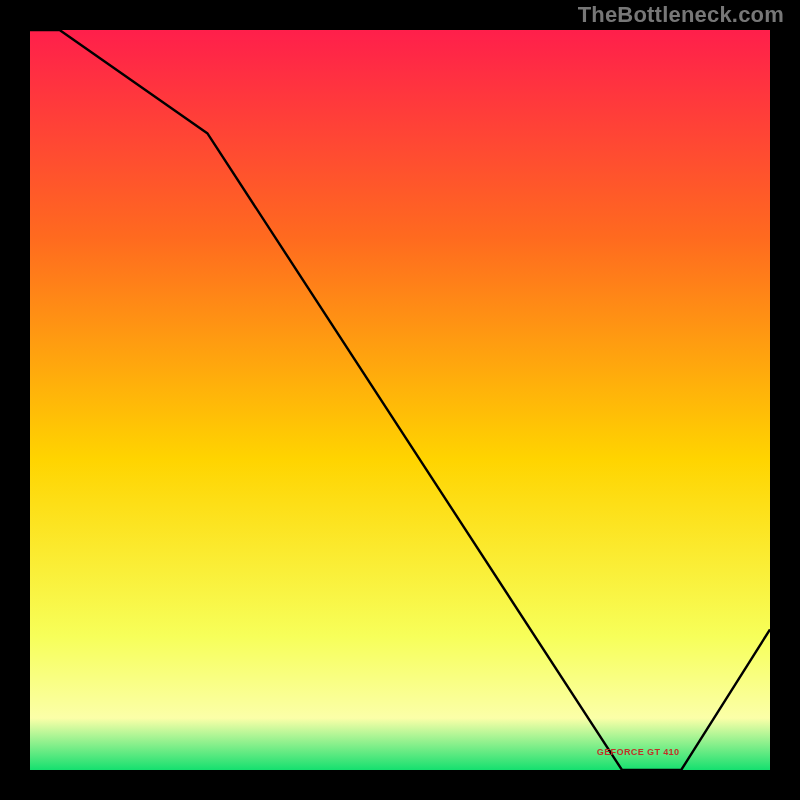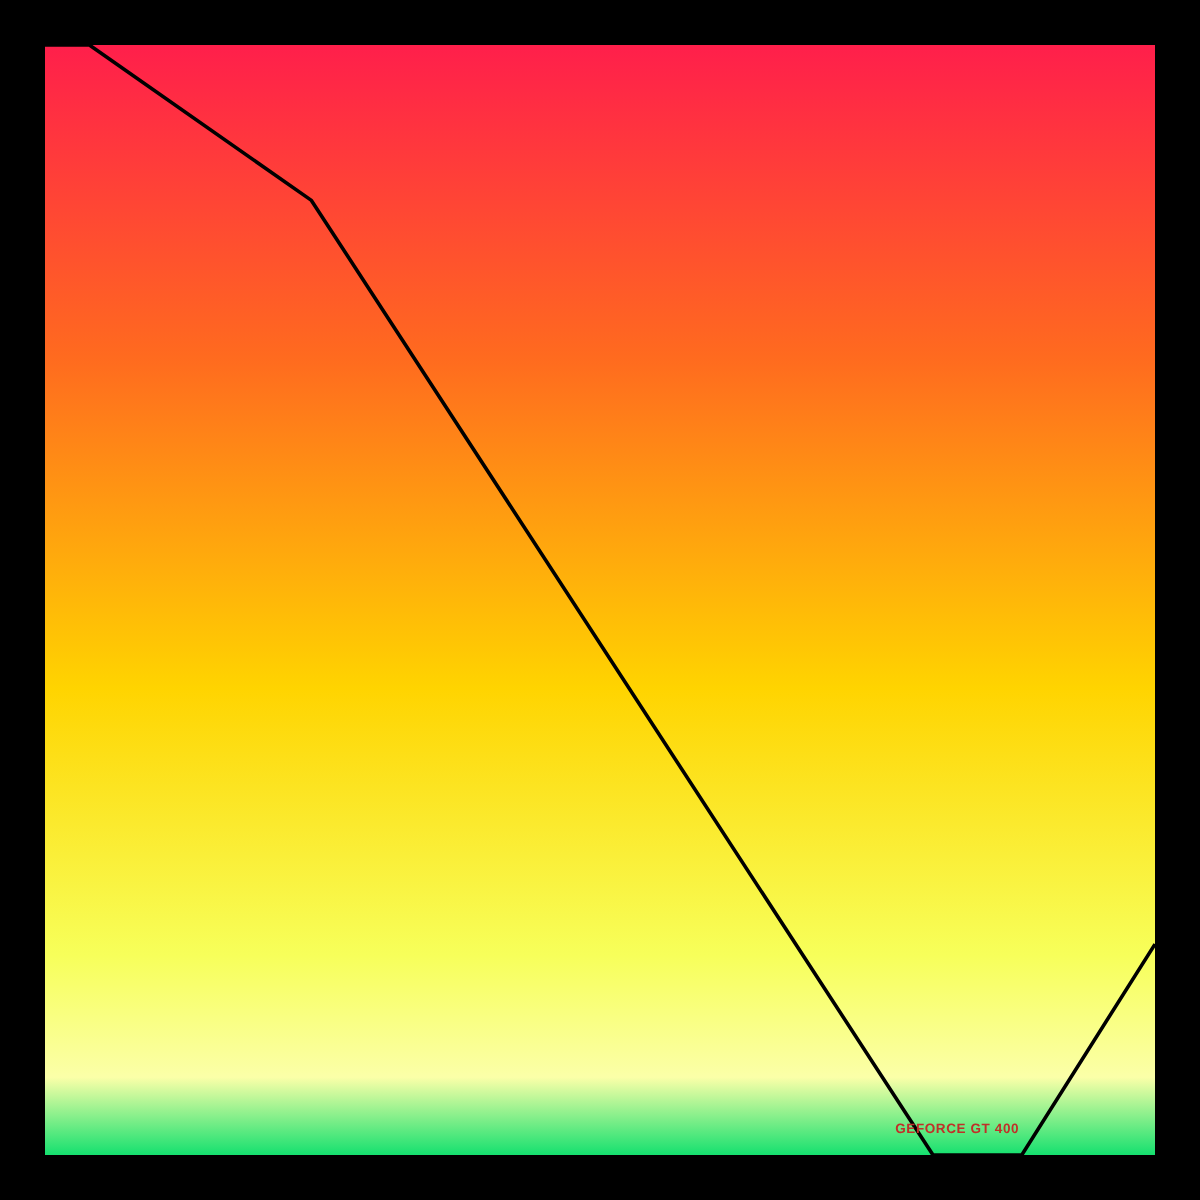--- a/index.html
+++ b/index.html
@@ -48,33 +48,34 @@
     color: #c03028;
     white-space: nowrap;
     pointer-events: none;
   }
 </style>
 </head>
 <body>
 
 <div class="frame">
 
+  <div class="attribution">TheBottleneck.com</div>
 
   <div class="plot-area">
     <svg viewBox="0 0 740 740" preserveAspectRatio="none">
       <defs>
         <linearGradient id="bgGrad" x1="0" y1="0" x2="0" y2="1">
           <stop offset="0" stop-color="#ff1f4b"></stop>
           <stop offset="0.28" stop-color="#ff6a1f"></stop>
           <stop offset="0.58" stop-color="#ffd400"></stop>
           <stop offset="0.82" stop-color="#f7ff5a"></stop>
           <stop offset="0.93" stop-color="#fbffa8"></stop>
           <stop offset="1" stop-color="#15e06f"></stop>
         </linearGradient>
       </defs>
       <rect x="0" y="0" width="740" height="740" fill="url(#bgGrad)"></rect>
       <polyline id="curve" fill="none" stroke-width="2.4" stroke-linejoin="round" stroke="#000000" points="0.0,0.0 29.6,0.0 177.6,103.6 592.0,740.0 651.2,740.0 740.0,599.4"></polyline>
     </svg>
 
-    <div class="marker-label" id="marker" style="left: 566.8px; top: 717.2px;">GEFORCE GT 400</div>
+    <div class="marker-label" id="marker" style="left: 566.8px; top: 717.2px;">GEFORCE GT 410</div>
   </div>
 
 </div>
 
 </body></html>

